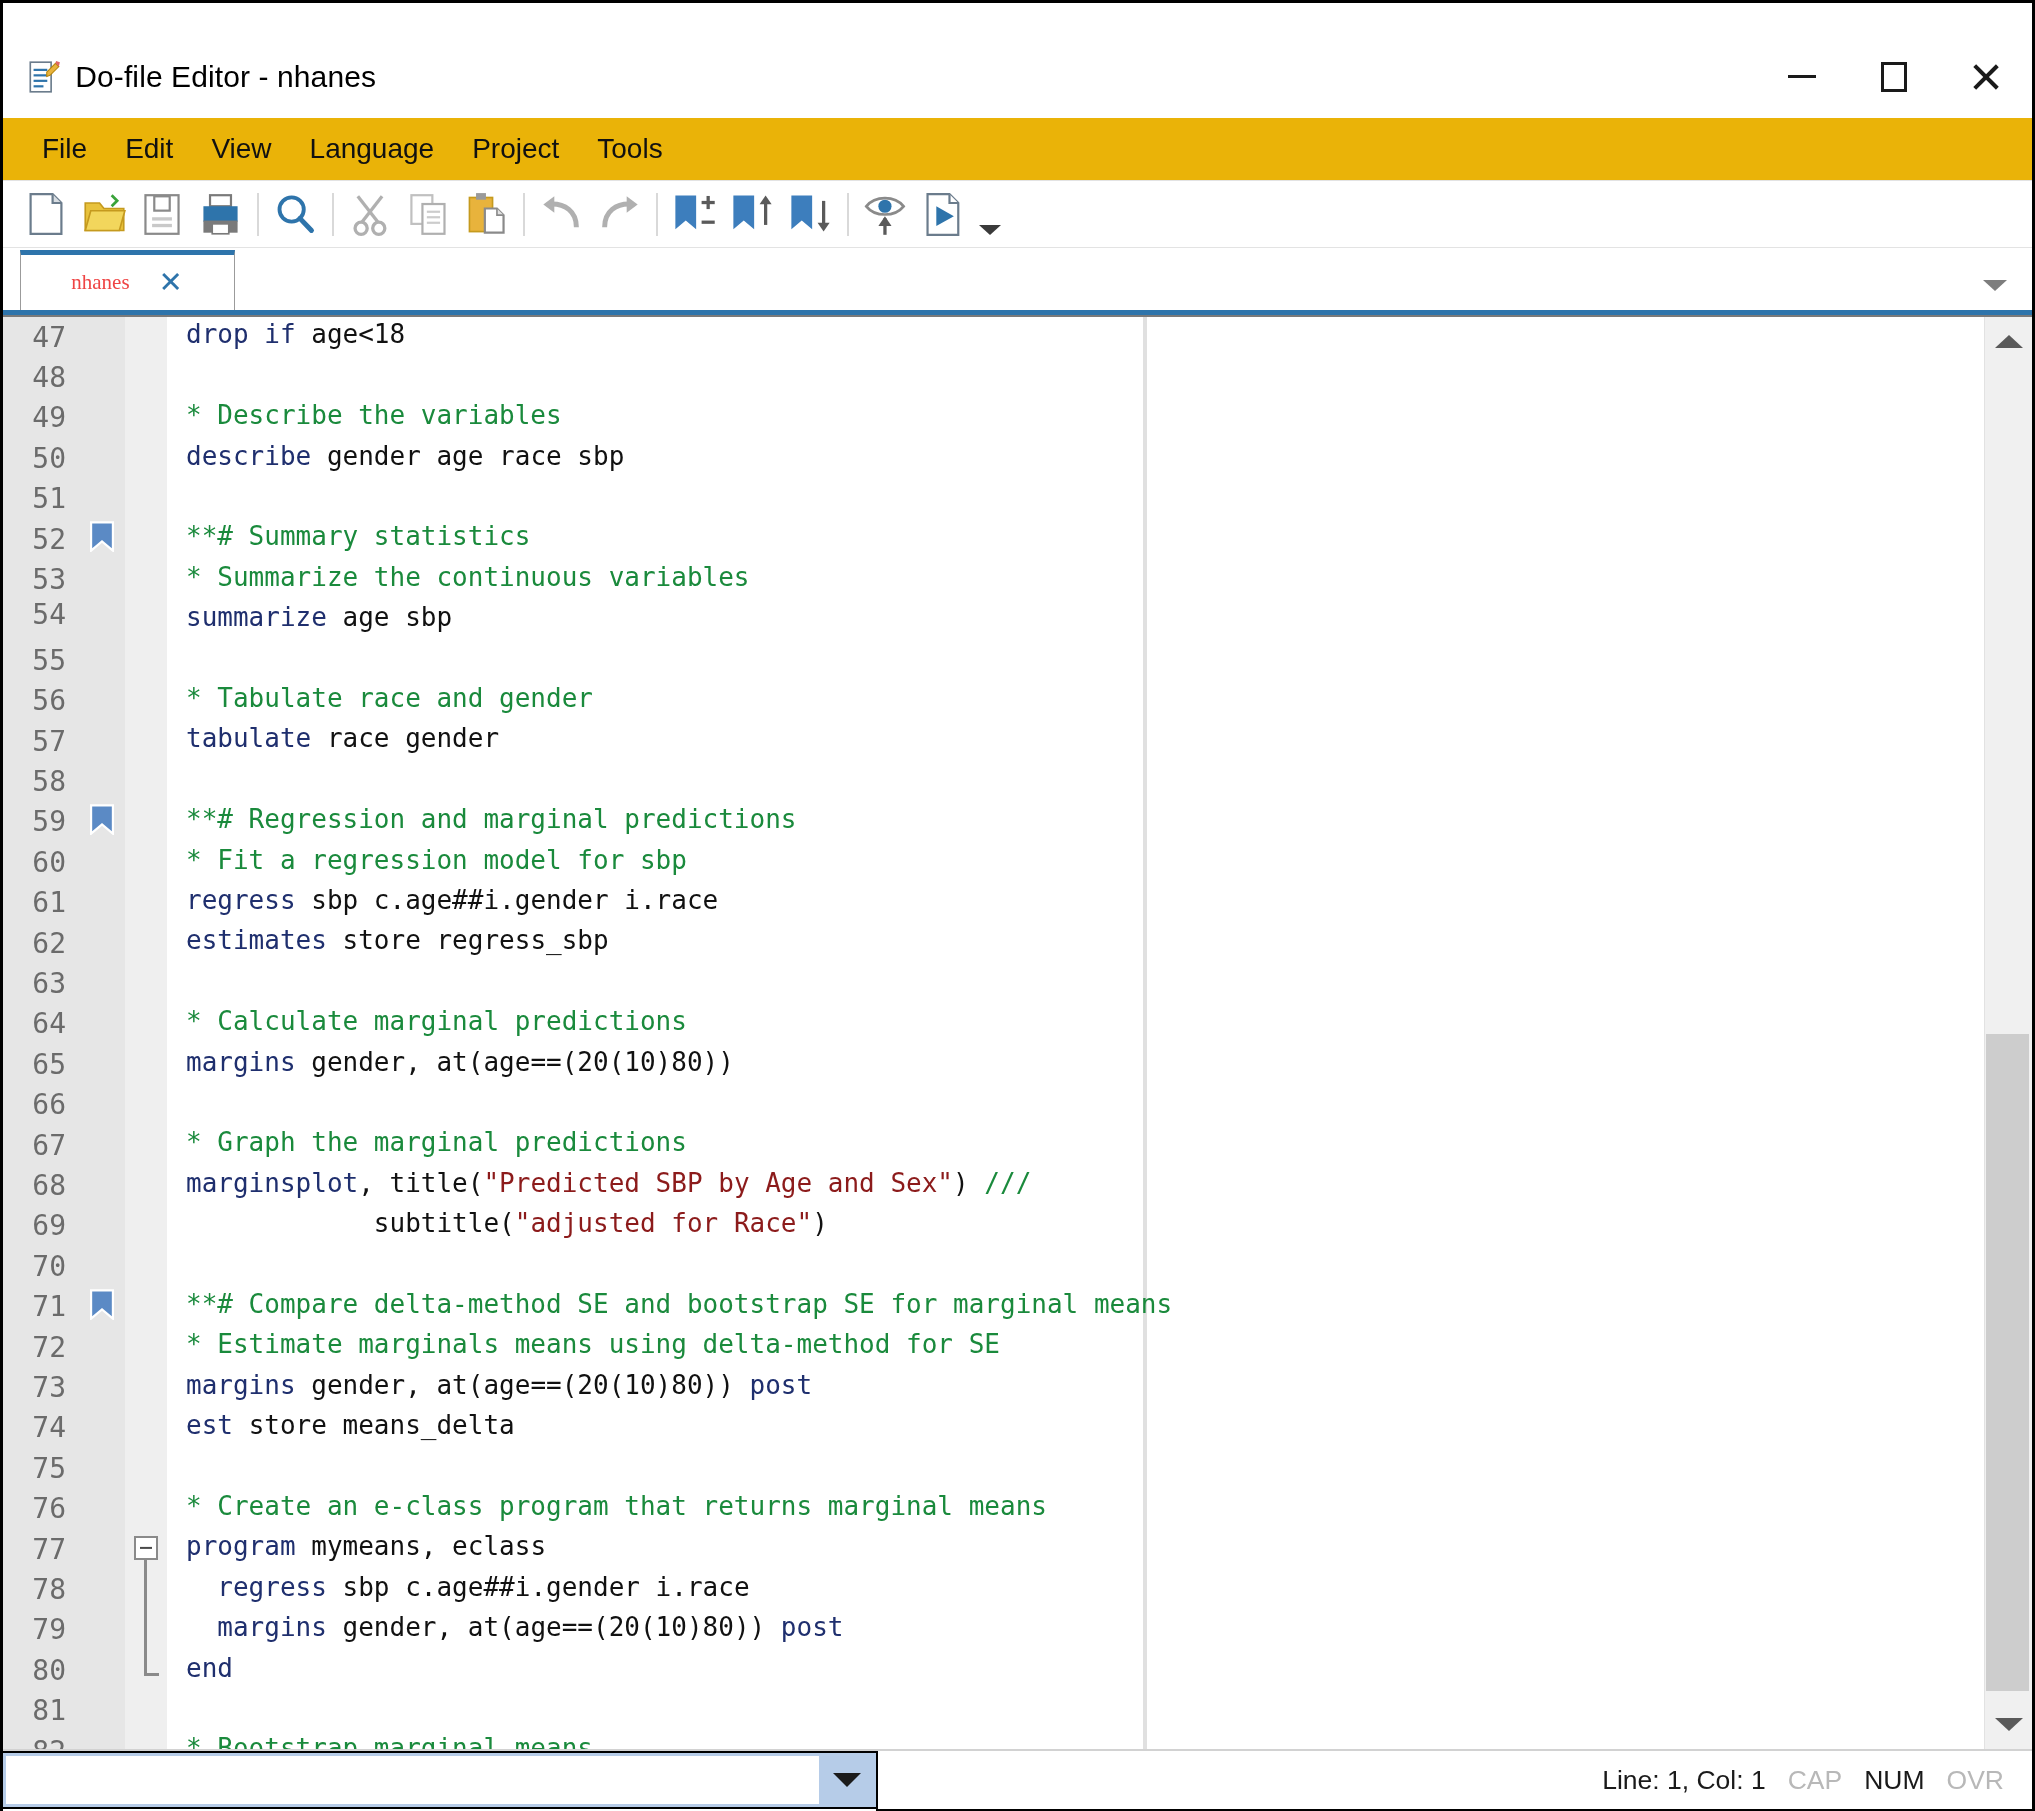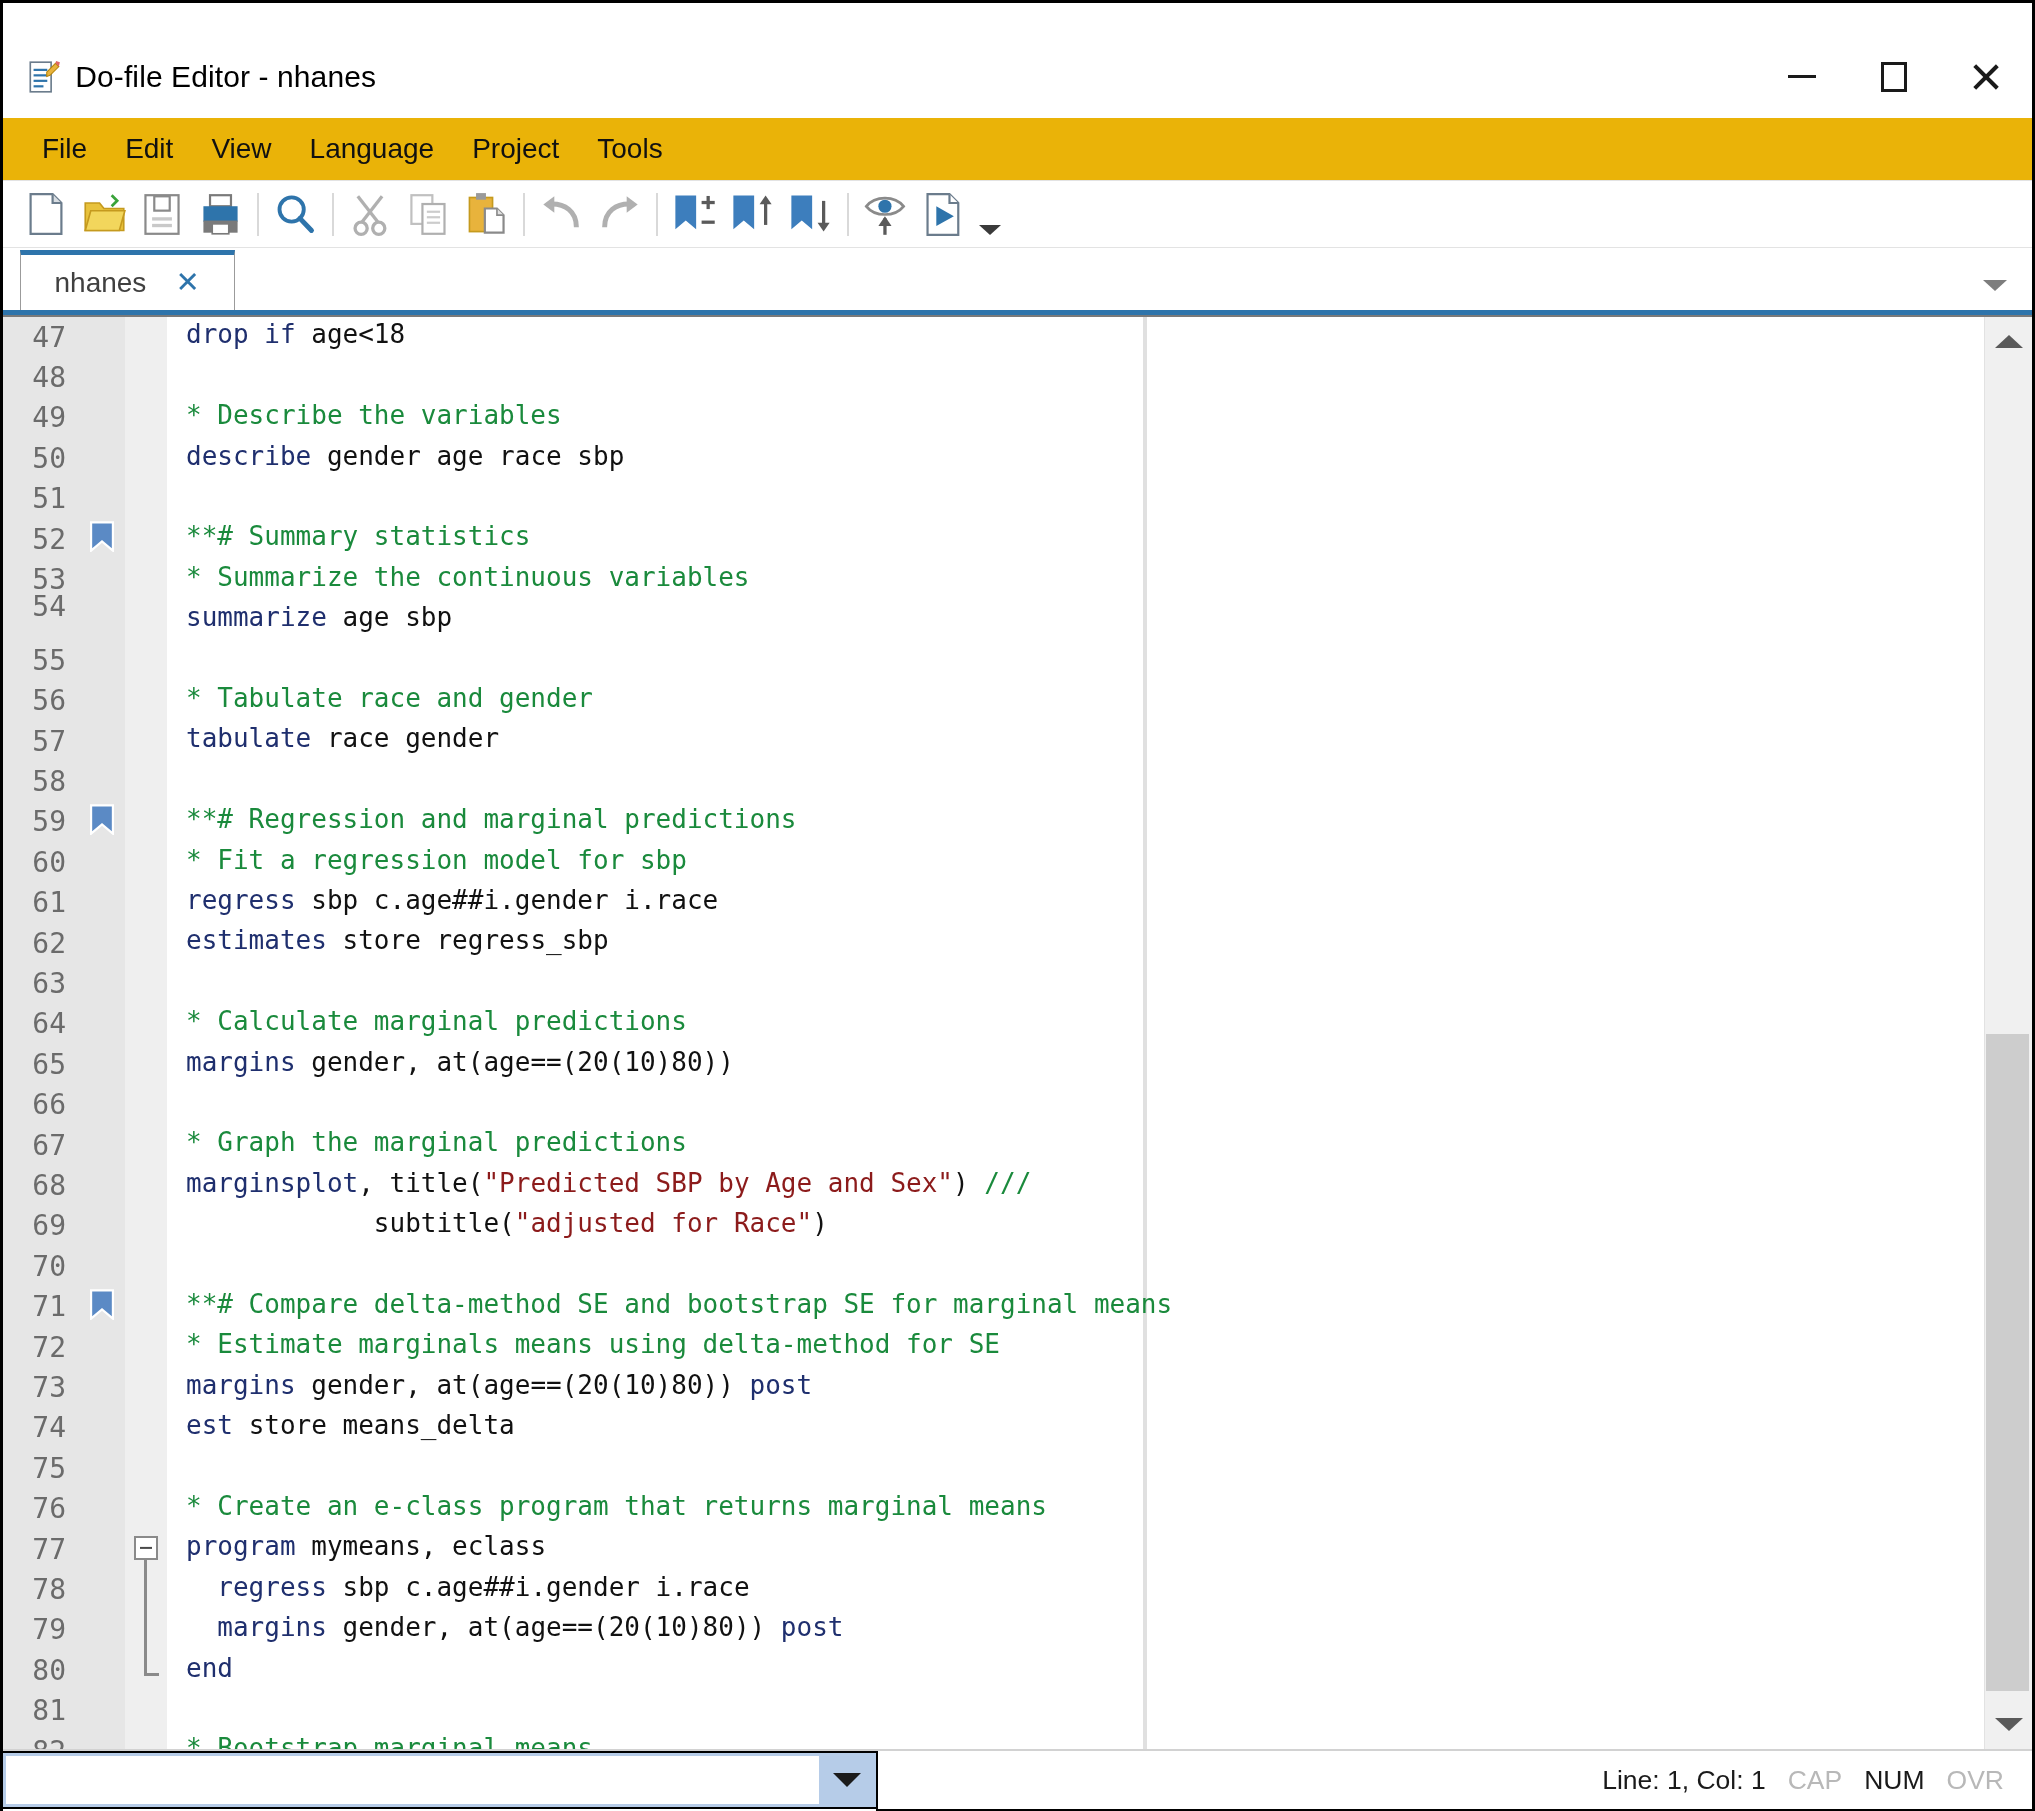--- a/index.html
+++ b/index.html
@@ -87,21 +87,21 @@
   .tab{
     height:60px;min-width:215px;
     background:#ffffff;
     border:1.7px solid #9b9b9b;
     border-bottom:none;
     border-top:5px solid #2e74ab;
     box-sizing:border-box;
     display:flex;align-items:center;justify-content:center;gap:29px;
     padding:0 24px;
   }
-  .tab-label{font-size:28px;color:#404040;white-space:nowrap;}
+  .tab-label{font-size:21px;color:#ef4444;white-space:nowrap;font-family:Liberation Serif, serif;}
   .tab-close{font-size:29px;color:#2e74ab;line-height:1;}
   .tabstrip-caret{
     position:absolute;right:25.4px;bottom:19px;
     width:0;height:0;border-left:12px solid transparent;border-right:12px solid transparent;border-top:11px solid #7d7d7d;
   }
 
   
   .editor-wrap{
     flex:1 1 auto;display:flex;position:relative;
     border-top:2.8px solid #7a7a7a;
@@ -414,21 +414,21 @@
 
   <div class="editor-wrap">
     <div class="gutter-num" id="gutter-num">
         <div class="ln" style="top: 6.6px;">47</div>
         <div class="ln" style="top: 47px;">48</div>
         <div class="ln" style="top: 87px;">49</div>
         <div class="ln" style="top: 128px;">50</div>
         <div class="ln" style="top: 168px;">51</div>
         <div class="ln" style="top: 209px;">52</div>
         <div class="ln" style="top: 249px;">53</div>
-        <div class="ln" style="top: 276px;">54</div>
+        <div class="ln" style="top: 284px;">54</div>
         <div class="ln" style="top: 330px;">55</div>
         <div class="ln" style="top: 370px;">56</div>
         <div class="ln" style="top: 411px;">57</div>
         <div class="ln" style="top: 451px;">58</div>
         <div class="ln" style="top: 491px;">59</div>
         <div class="ln" style="top: 532px;">60</div>
         <div class="ln" style="top: 572px;">61</div>
         <div class="ln" style="top: 613px;">62</div>
         <div class="ln" style="top: 653px;">63</div>
         <div class="ln" style="top: 693px;">64</div>

